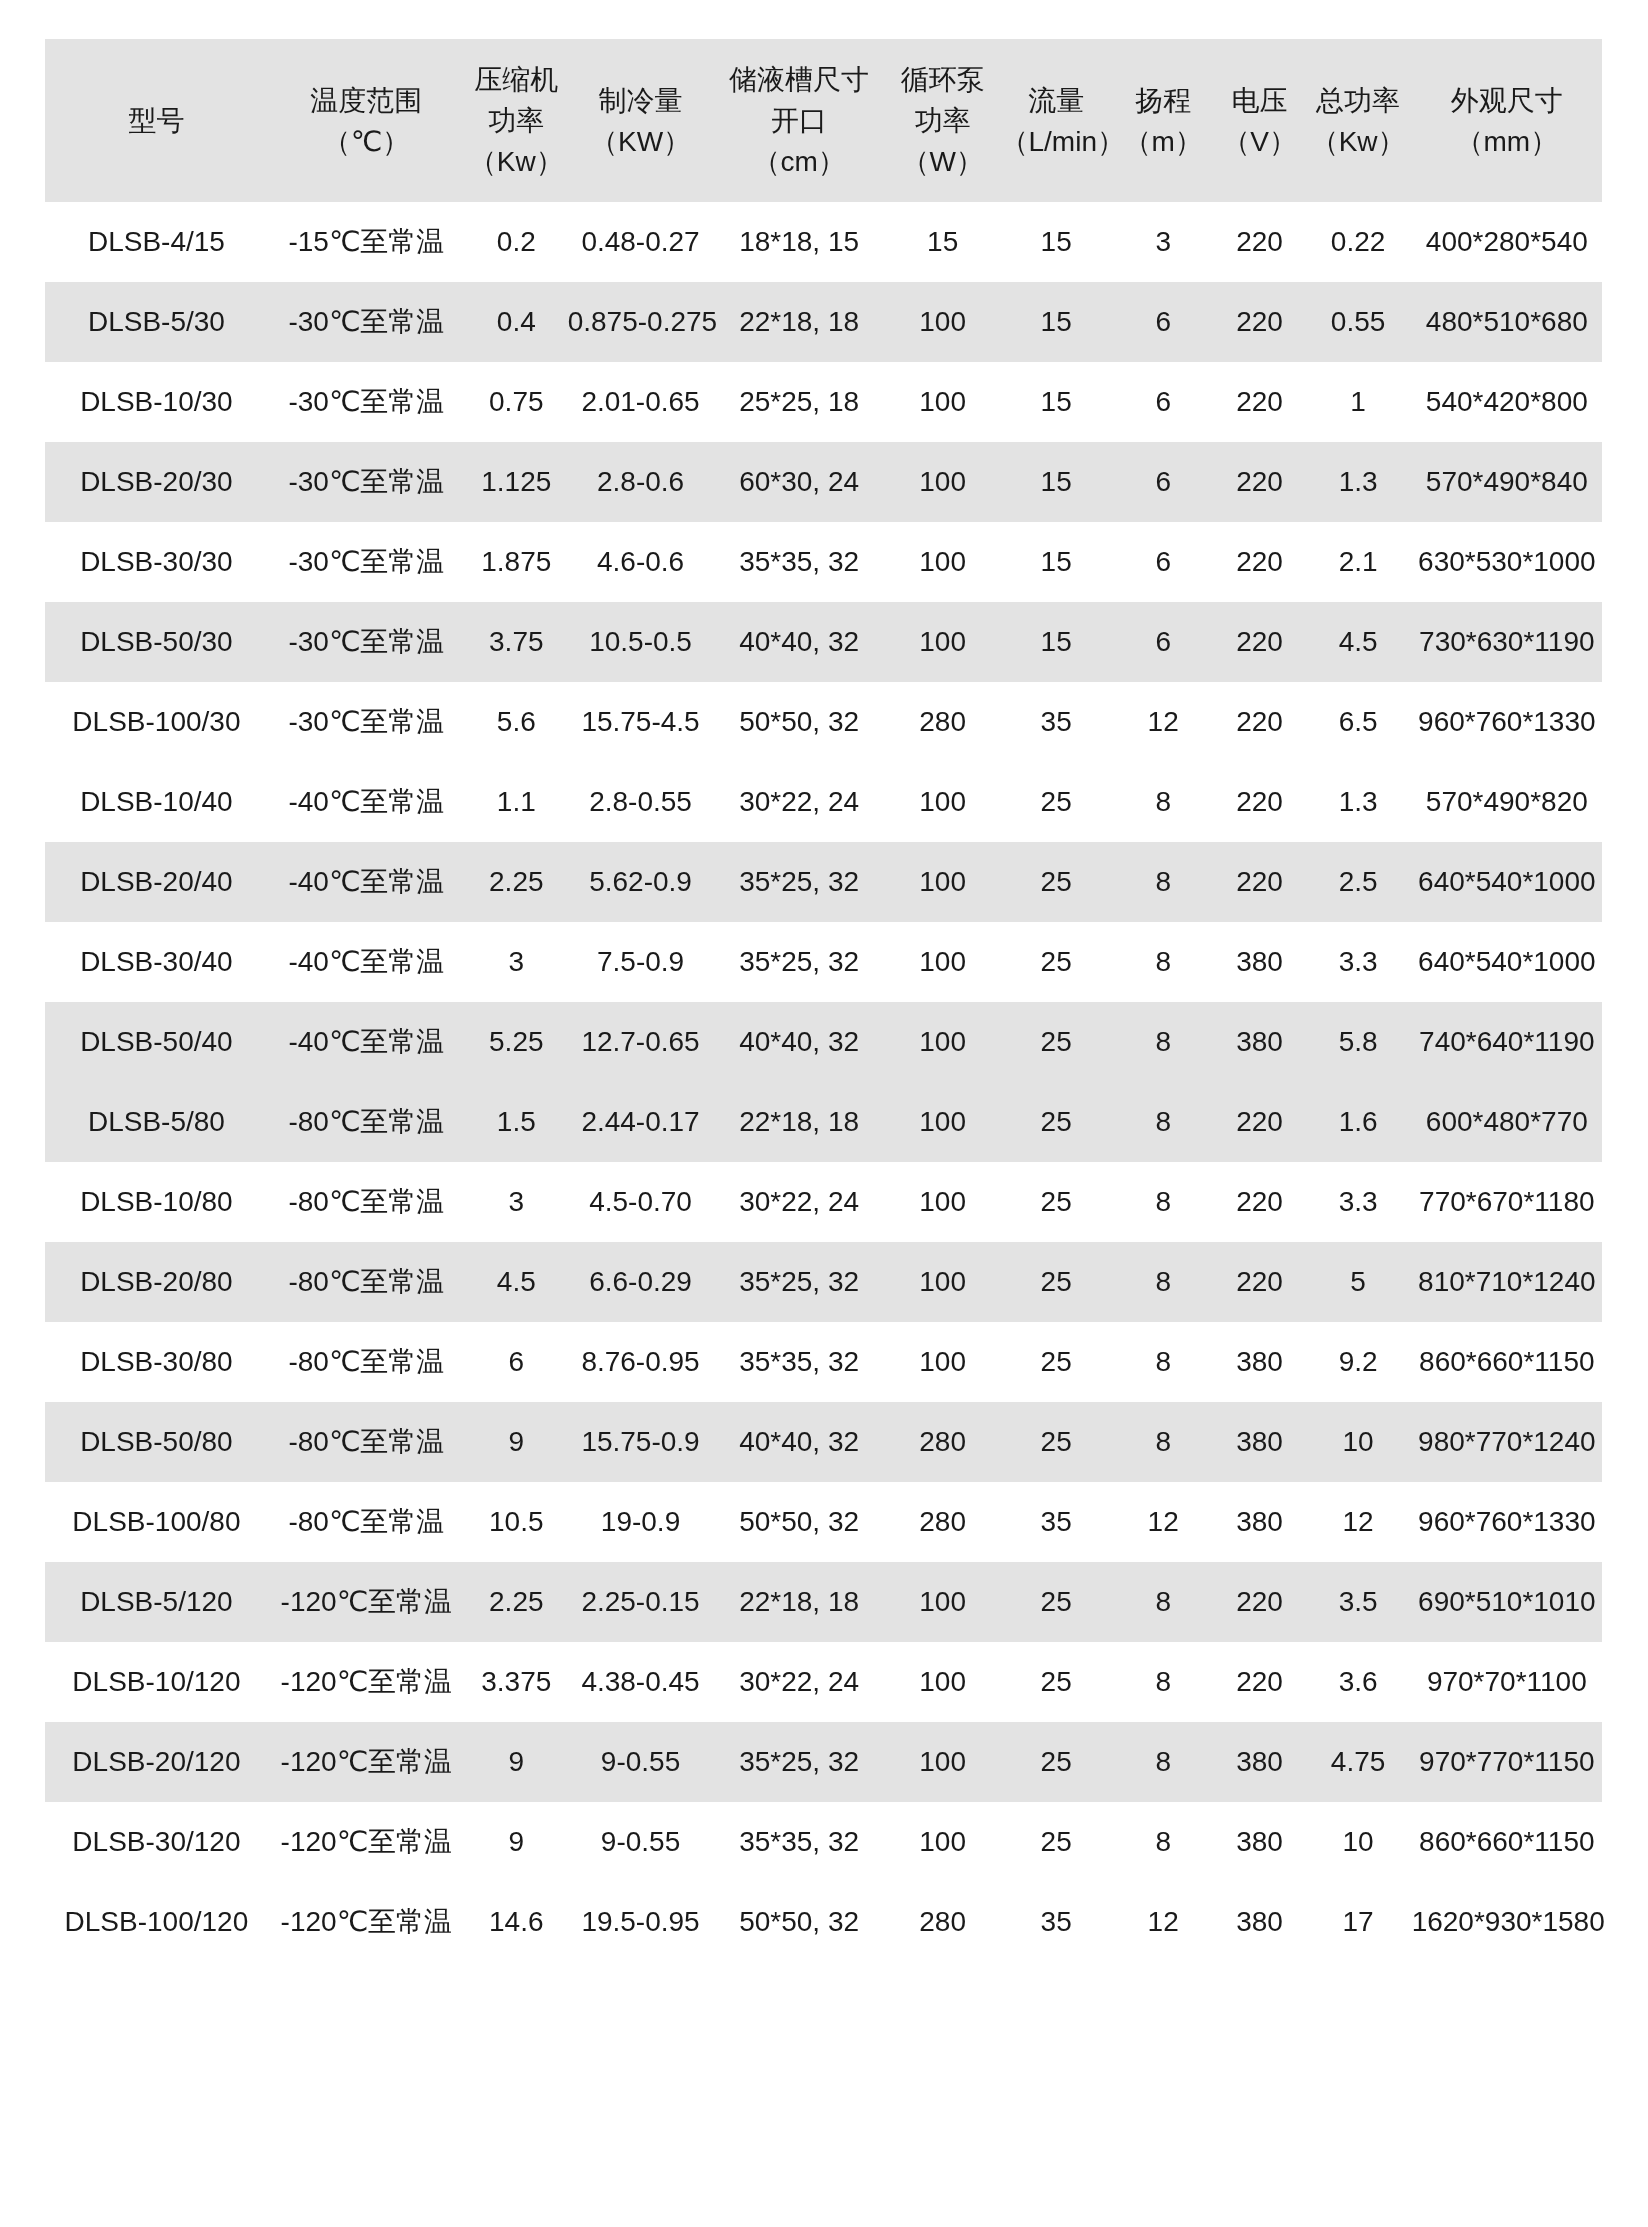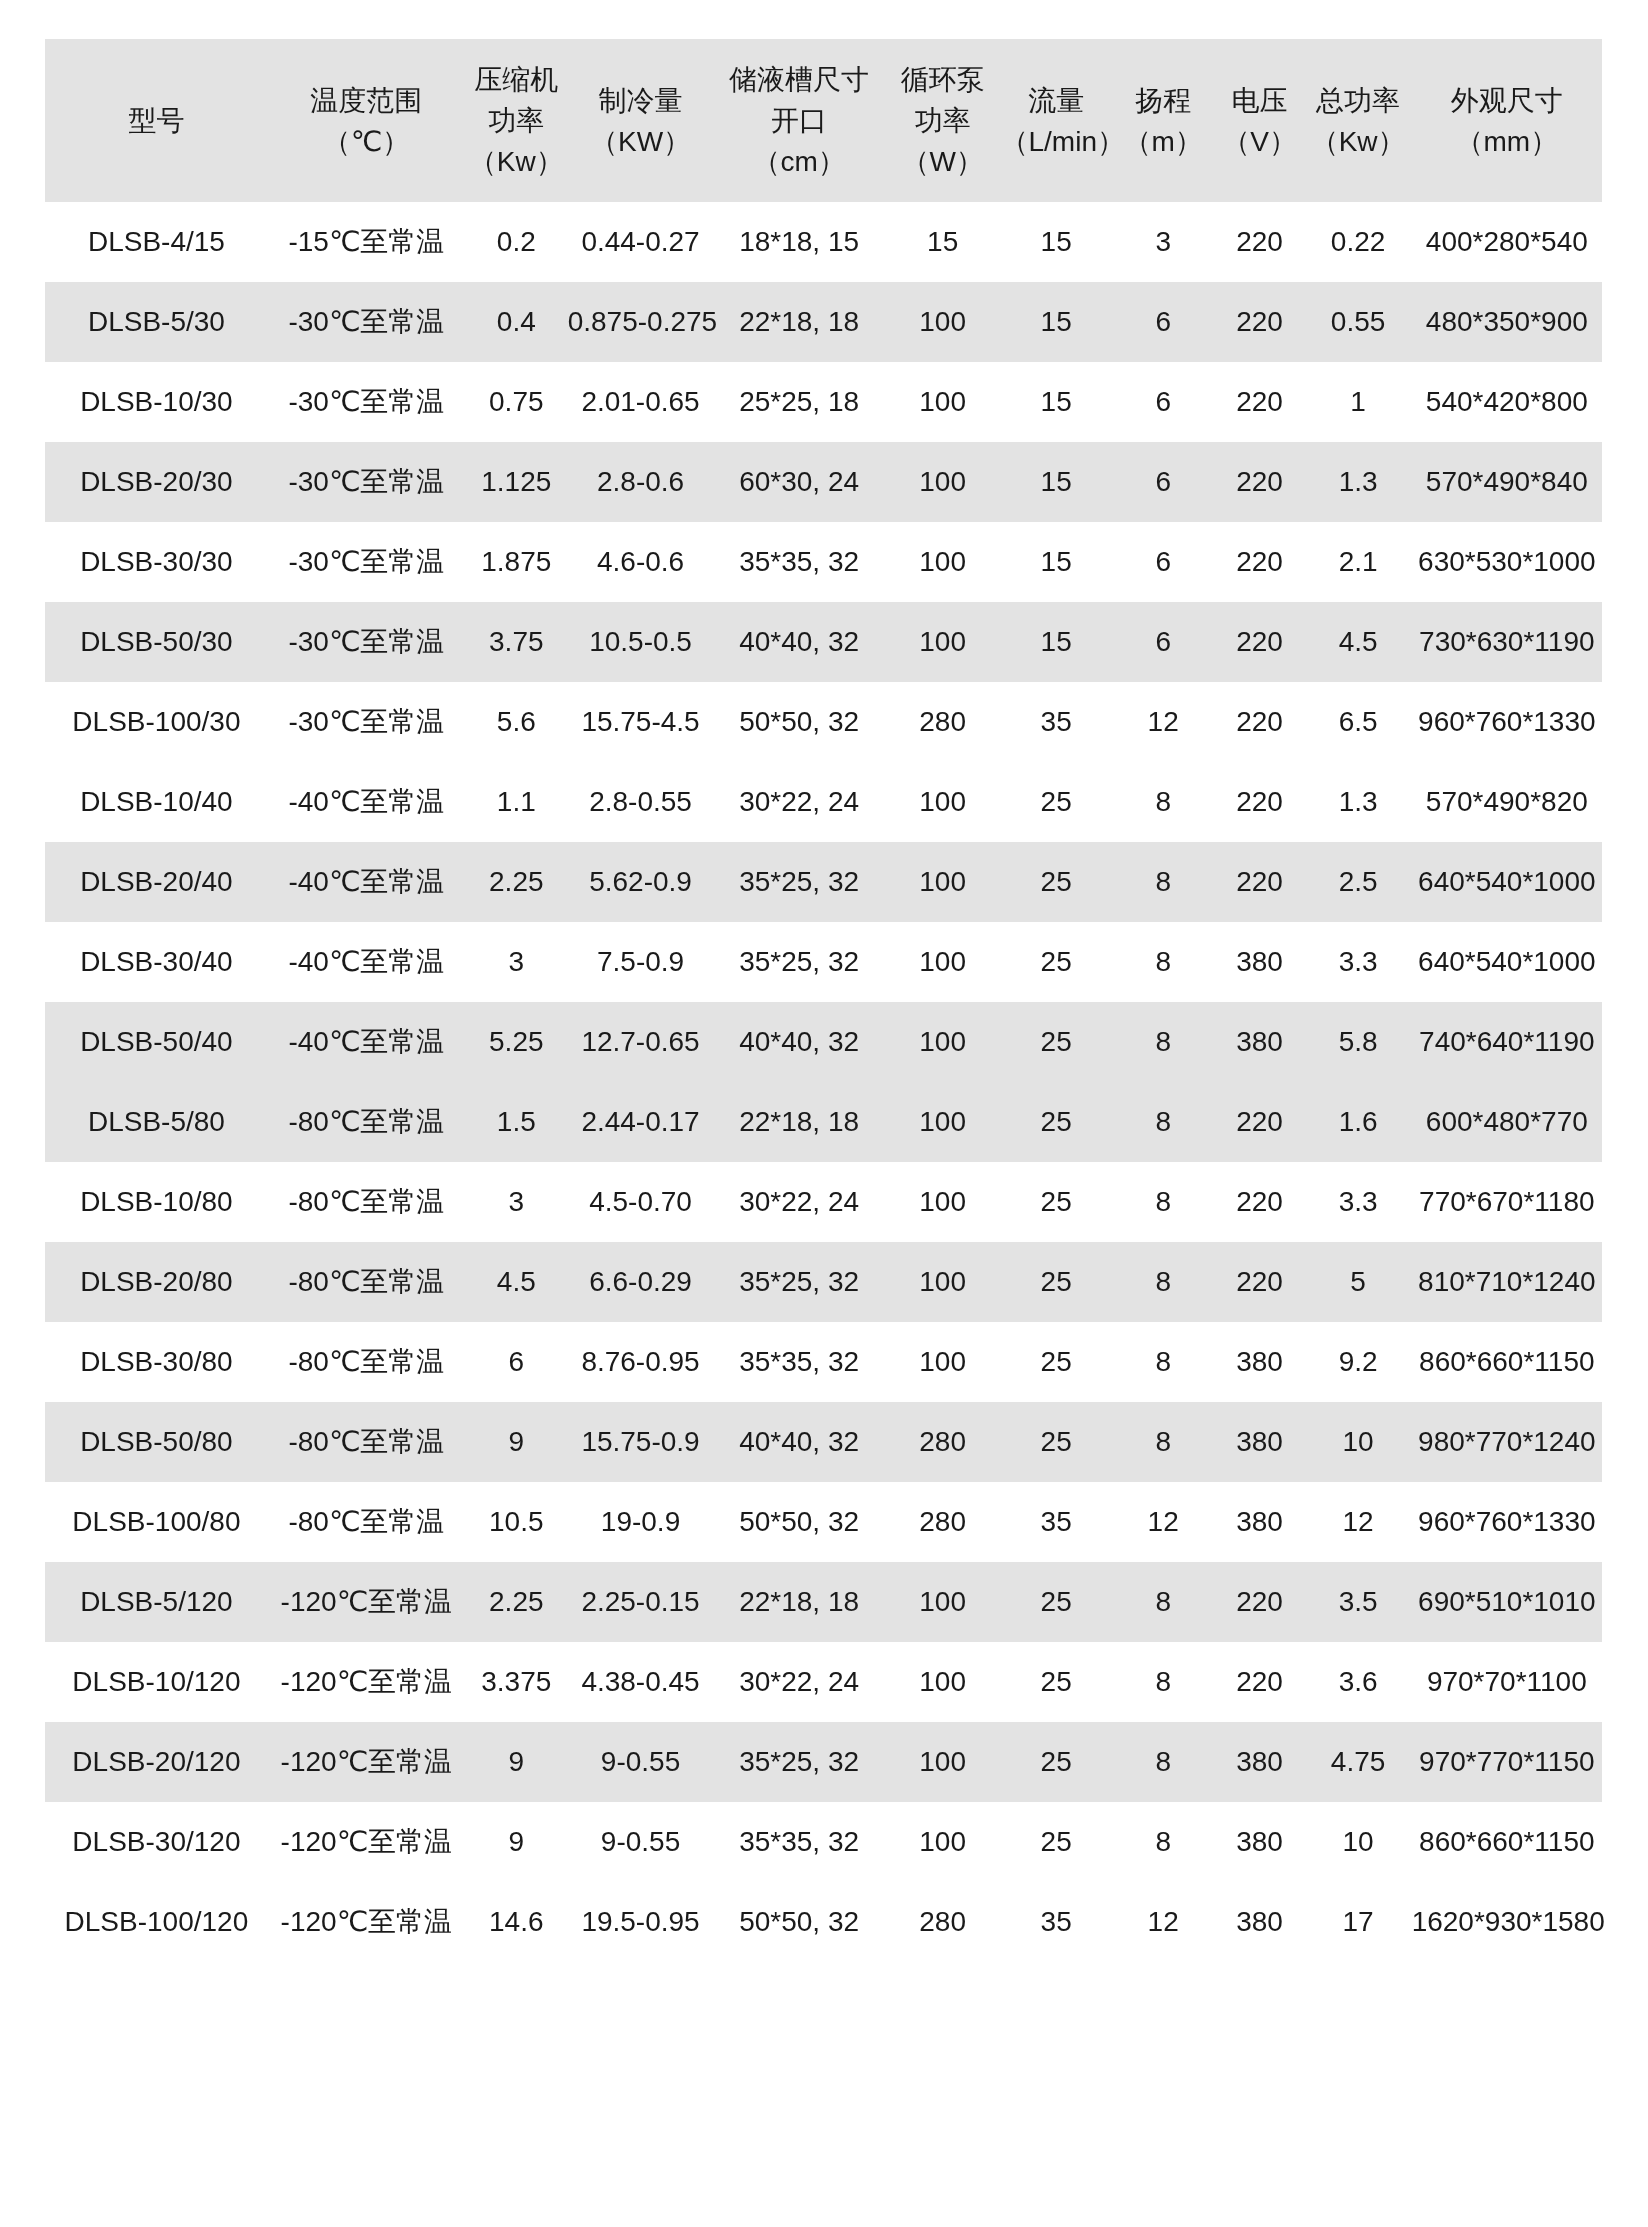--- a/index.html
+++ b/index.html
@@ -117,41 +117,41 @@
           <span class="hline">外观尺寸</span>
           <span class="hline">（mm）</span>
         </th>
       </tr>
     </thead>
     <tbody>
         <tr>
           <td>DLSB-4/15</td>
           <td>-15℃至常温</td>
           <td>0.2</td>
-          <td>0.44-0.27</td>
+          <td>0.48-0.27</td>
           <td>18*18, 15</td>
           <td>15</td>
           <td>15</td>
           <td>3</td>
           <td>220</td>
           <td>0.22</td>
           <td>400*280*540</td>
         </tr>
         <tr class="alt">
           <td>DLSB-5/30</td>
           <td>-30℃至常温</td>
           <td>0.4</td>
           <td>0.875-0.275</td>
           <td>22*18, 18</td>
           <td>100</td>
           <td>15</td>
           <td>6</td>
           <td>220</td>
           <td>0.55</td>
-          <td>480*350*900</td>
+          <td>480*510*680</td>
         </tr>
         <tr>
           <td>DLSB-10/30</td>
           <td>-30℃至常温</td>
           <td>0.75</td>
           <td>2.01-0.65</td>
           <td>25*25, 18</td>
           <td>100</td>
           <td>15</td>
           <td>6</td>

